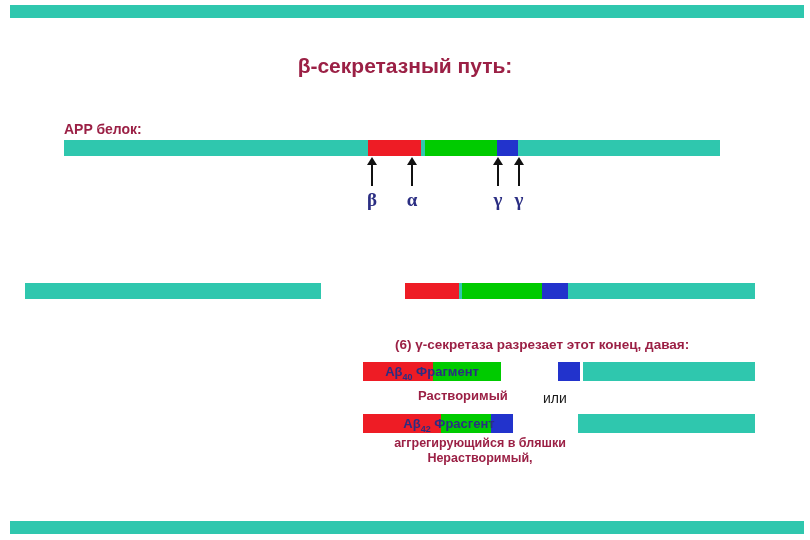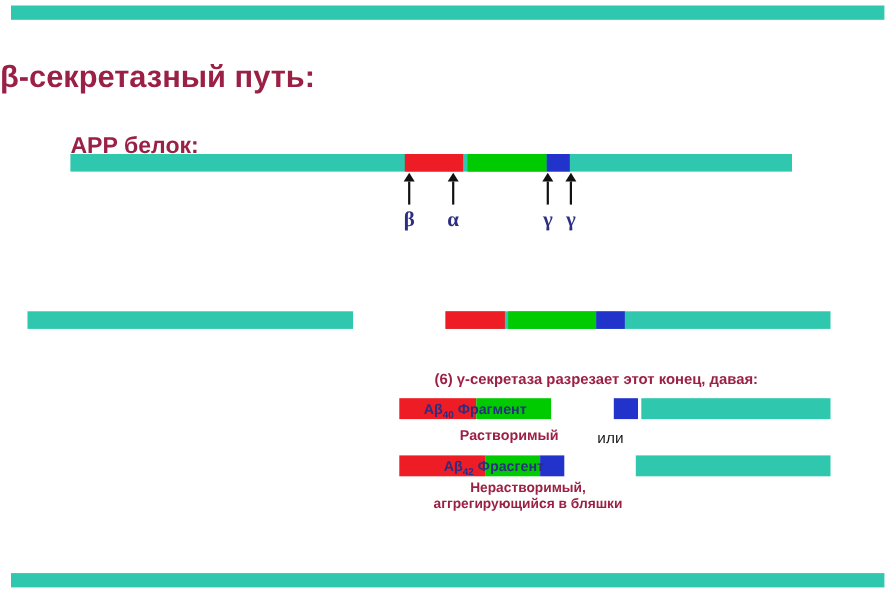--- a/index.html
+++ b/index.html
@@ -6,26 +6,26 @@
   .slide{
     position:relative;width:810px;height:540px;background:#ffffff;
     font-family:"Liberation Sans",sans-serif;overflow:hidden;
   }
   .hbar{position:absolute;background:var(--teal,#2FC7AE);}
   .seg{position:absolute;top:0;height:100%;}
   .seg.red{background:var(--red,#EE1C25);}
   .seg.green{background:var(--green,#00CB00);}
   .seg.blue{background:var(--blue,#2233CC);}
   .title{
-    position:absolute;top:54px;left:0;width:100%;
-    font-size:28px;font-weight:bold;color:var(--maroon,#9B2045);
+    position:absolute;top:54px;left:0;width:100%;text-align:center;
+    font-size:21px;font-weight:bold;color:var(--maroon,#9B2045);
   }
   .app-label{
     position:absolute;top:121px;left:64px;
-    font-size:21px;font-weight:bold;color:var(--maroon,#9B2045);
+    font-size:14px;font-weight:bold;color:var(--maroon,#9B2045);
   }
   .caption{
     position:absolute;font-size:13.5px;font-weight:bold;color:var(--maroon,#9B2045);
   }
   .arrow{position:absolute;width:2px;height:21px;background:#111;}
   .arrow::before{
     content:'';position:absolute;left:-4px;top:-8px;width:0;height:0;
     border-left:5px solid transparent;border-right:5px solid transparent;
     border-bottom:8px solid #111;
   }
@@ -102,17 +102,17 @@
 
   <div class="frag-bar" style="left:363px;top:414px;width:172px;">
     <div class="seg red" style="left:0;width:78px;"></div>
     <div class="seg green" style="left:78px;width:50px;"></div>
     <div class="seg blue" style="left:128px;width:22px;"></div>
     <div class="frag-label"><span>Aβ</span><sub>42</sub> <span>Фрасгент</span></div>
   </div>
   <div class="hbar" style="left:578px;top:414px;width:177px;height:19px;"></div>
 
   <div class="note-block">
+    <div>аггрегирующийся в бляшки</div>
     <div>Нерастворимый,</div>
-    <div>аггрегирующийся в бляшки</div>
   </div>
 
 </div>
 
 </body></html>

